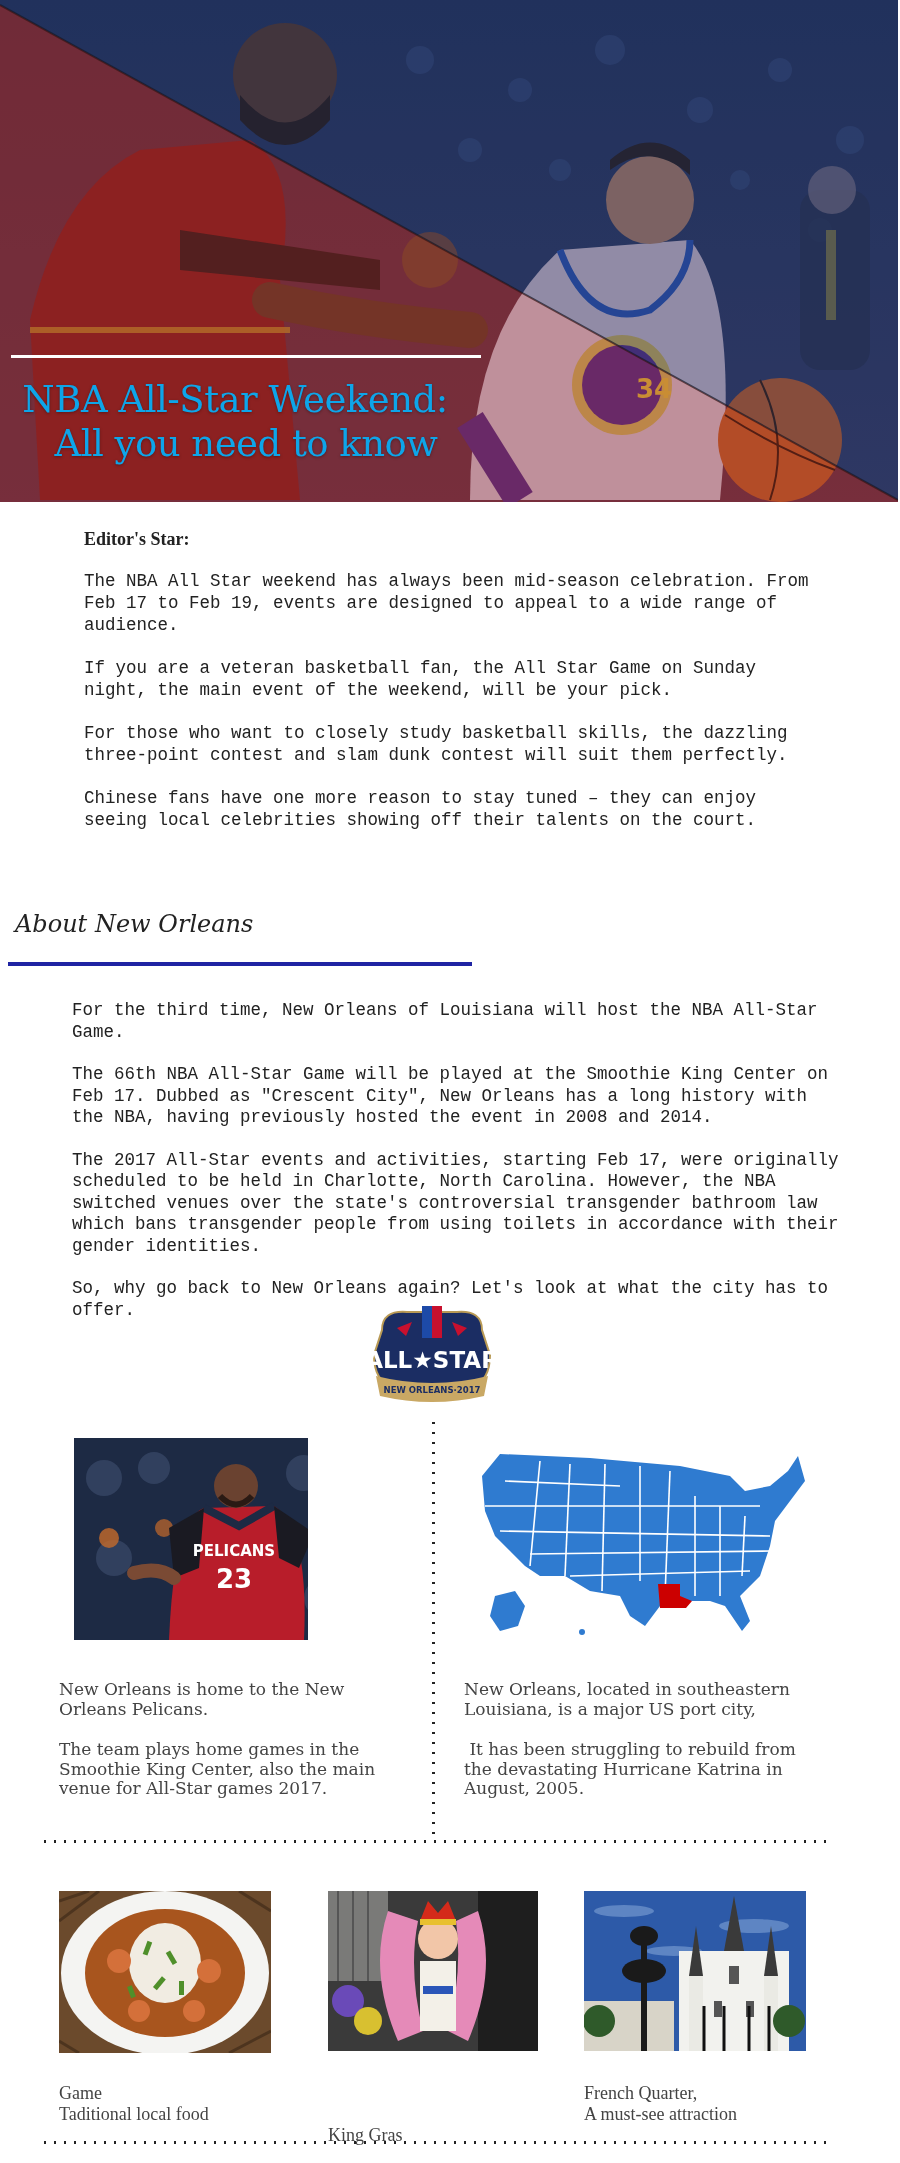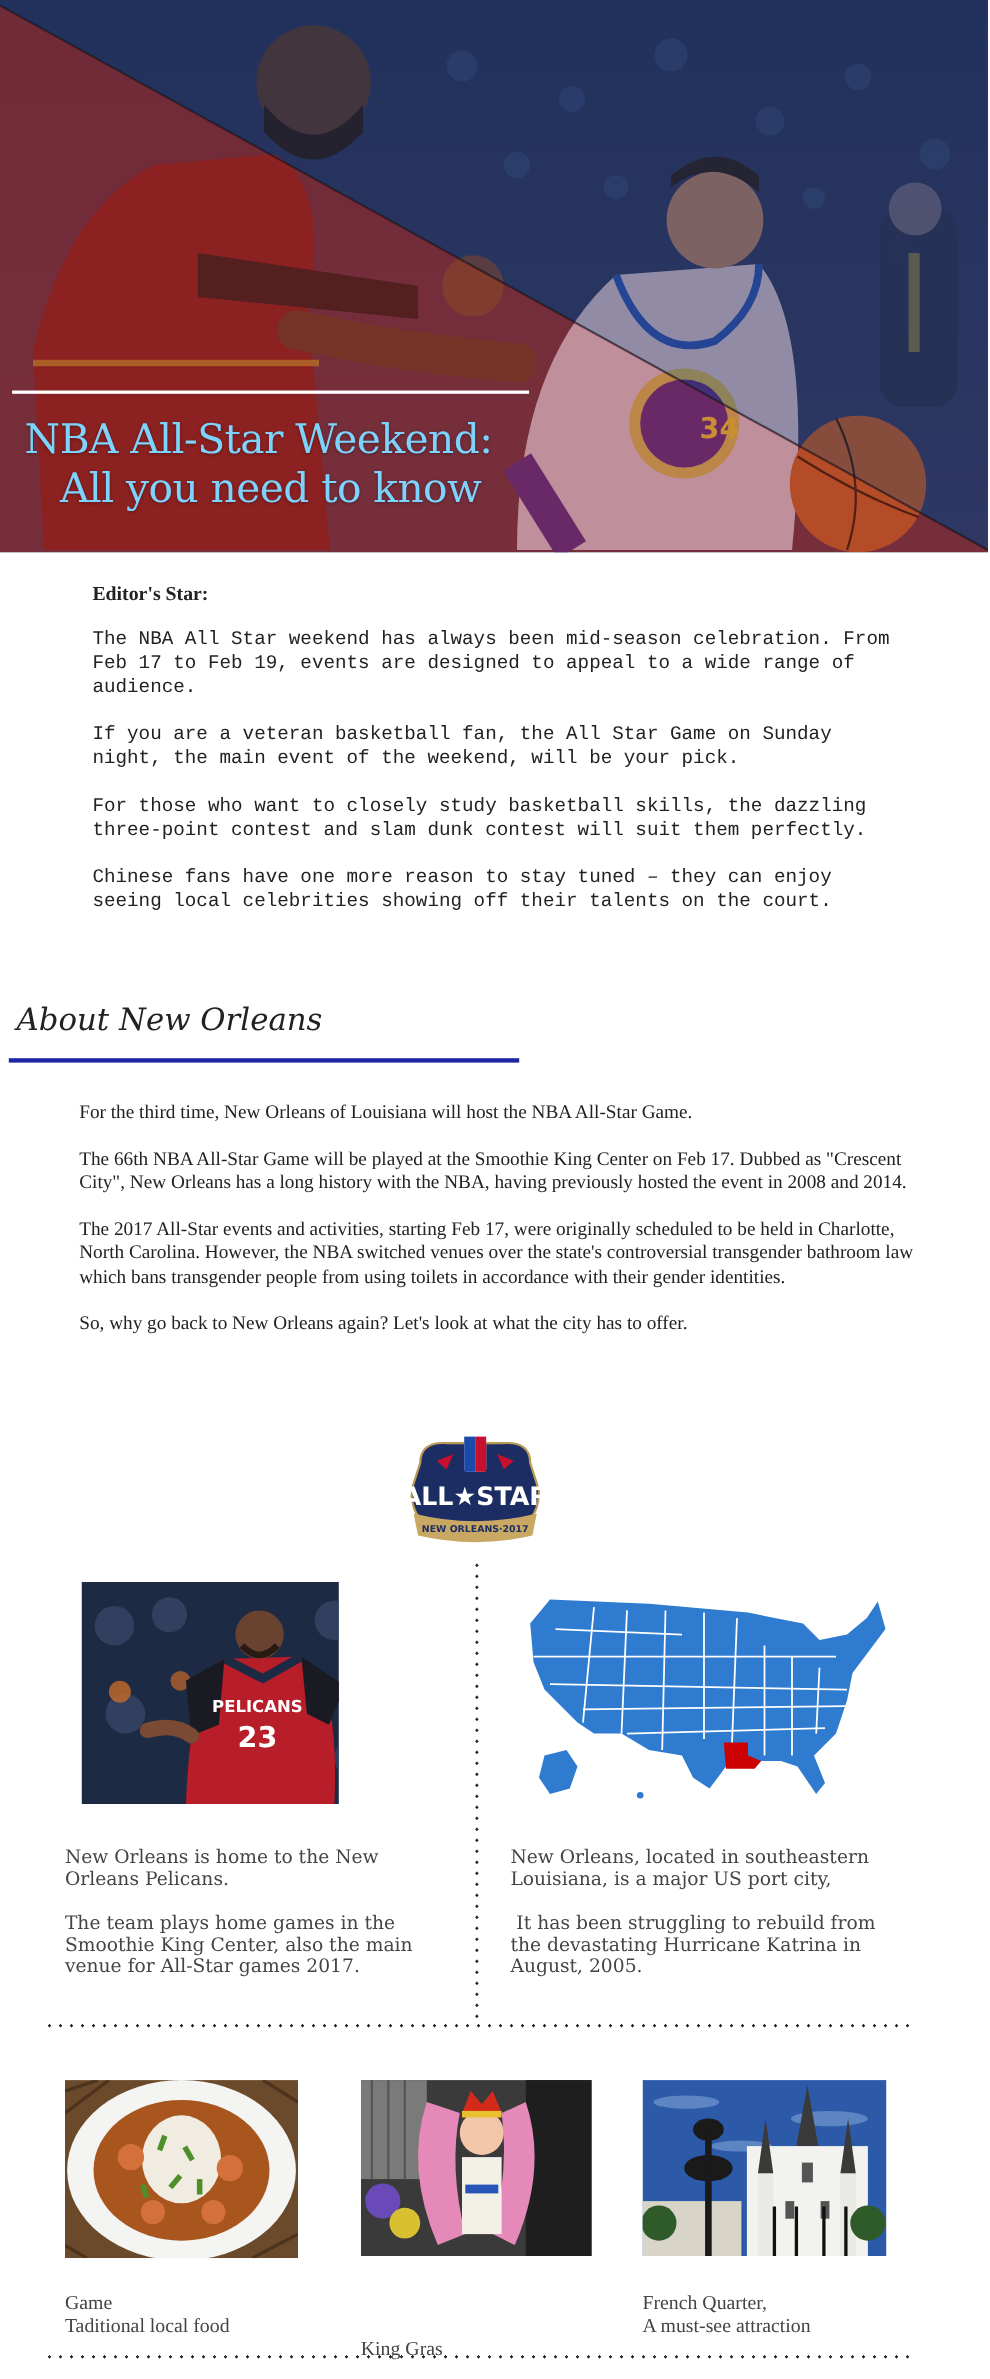--- a/index.html
+++ b/index.html
@@ -4,34 +4,34 @@
   <style>
     html, body { margin: 0; padding: 0; background: #ffffff; }
     body { width: 900px; height: 2163px; position: relative; overflow: hidden;
            font-family: "DejaVu Serif", "Liberation Serif", serif; color: #222; }
     .abs { position: absolute; }
 
     
     .hero { left: 0; top: 0; width: 898px; height: 502px; overflow: hidden; background: #1c2b4e; }
     .hero svg { position: absolute; left: 0; top: 0; }
     .hero-rule { left: 11px; top: 355px; width: 470px; height: 3px; background: #ffffff; }
-    .hero-title { left: 0; top: 378px; width: 470px; text-align: center; color: #7dd3fc;
+    .hero-title { left: 0; top: 378px; width: 470px; text-align: center; color: #0ea5e9;
                   font-family: "DejaVu Serif", "Liberation Serif", serif; font-size: 37px; line-height: 44px;
                   text-shadow: 0 1px 3px rgba(0,0,0,.35); letter-spacing: -0.5px; }
 
     
     .note { left: 84px; top: 528px; width: 740px; font-family: "Liberation Serif", serif; font-size: 17.5px; line-height: 22px; color: #222; }
     .note h4 { margin: 0 0 20px 0; font-size: 18px; font-weight: bold; }
     .note p { margin: 0 0 21px 0; font-family: Liberation Mono, monospace; }
 
     
-    .about-title { left: 15px; top: 910px; font-family: "DejaVu Serif", "Liberation Serif", serif; font-style: italic; font-size: 28px; color: #222; }
+    .about-title { left: 15px; top: 910px; font-family: "DejaVu Serif", "Liberation Serif", serif; font-style: italic; font-size: 24px; color: #222; }
     .about-rule { left: 8px; top: 962px; width: 464px; height: 4px; background: #1f24a3; }
 
-    .about-body { left: 72px; top: 1000px; width: 770px; font-family: Liberation Serif, serif; font-size: 17.5px; line-height: 21.5px; color: #222; }
+    .about-body { left: 72px; top: 1000px; width: 770px; font-family: Liberation Mono, monospace; font-size: 17.5px; line-height: 21.5px; color: #222; }
     .about-body p { margin: 0 0 21px 0; }
 
     
     .logo { left: 362px; top: 1300px; width: 140px; height: 108px; }
 
     
     .vdots { left: 432px; top: 1418px; width: 3px; height: 420px;
              background-image: radial-gradient(circle, #222 1.2px, transparent 1.4px);
              background-size: 3px 10px; background-repeat: repeat-y; }
     .hdots { height: 3px; background-image: radial-gradient(circle, #222 1.2px, transparent 1.4px);

